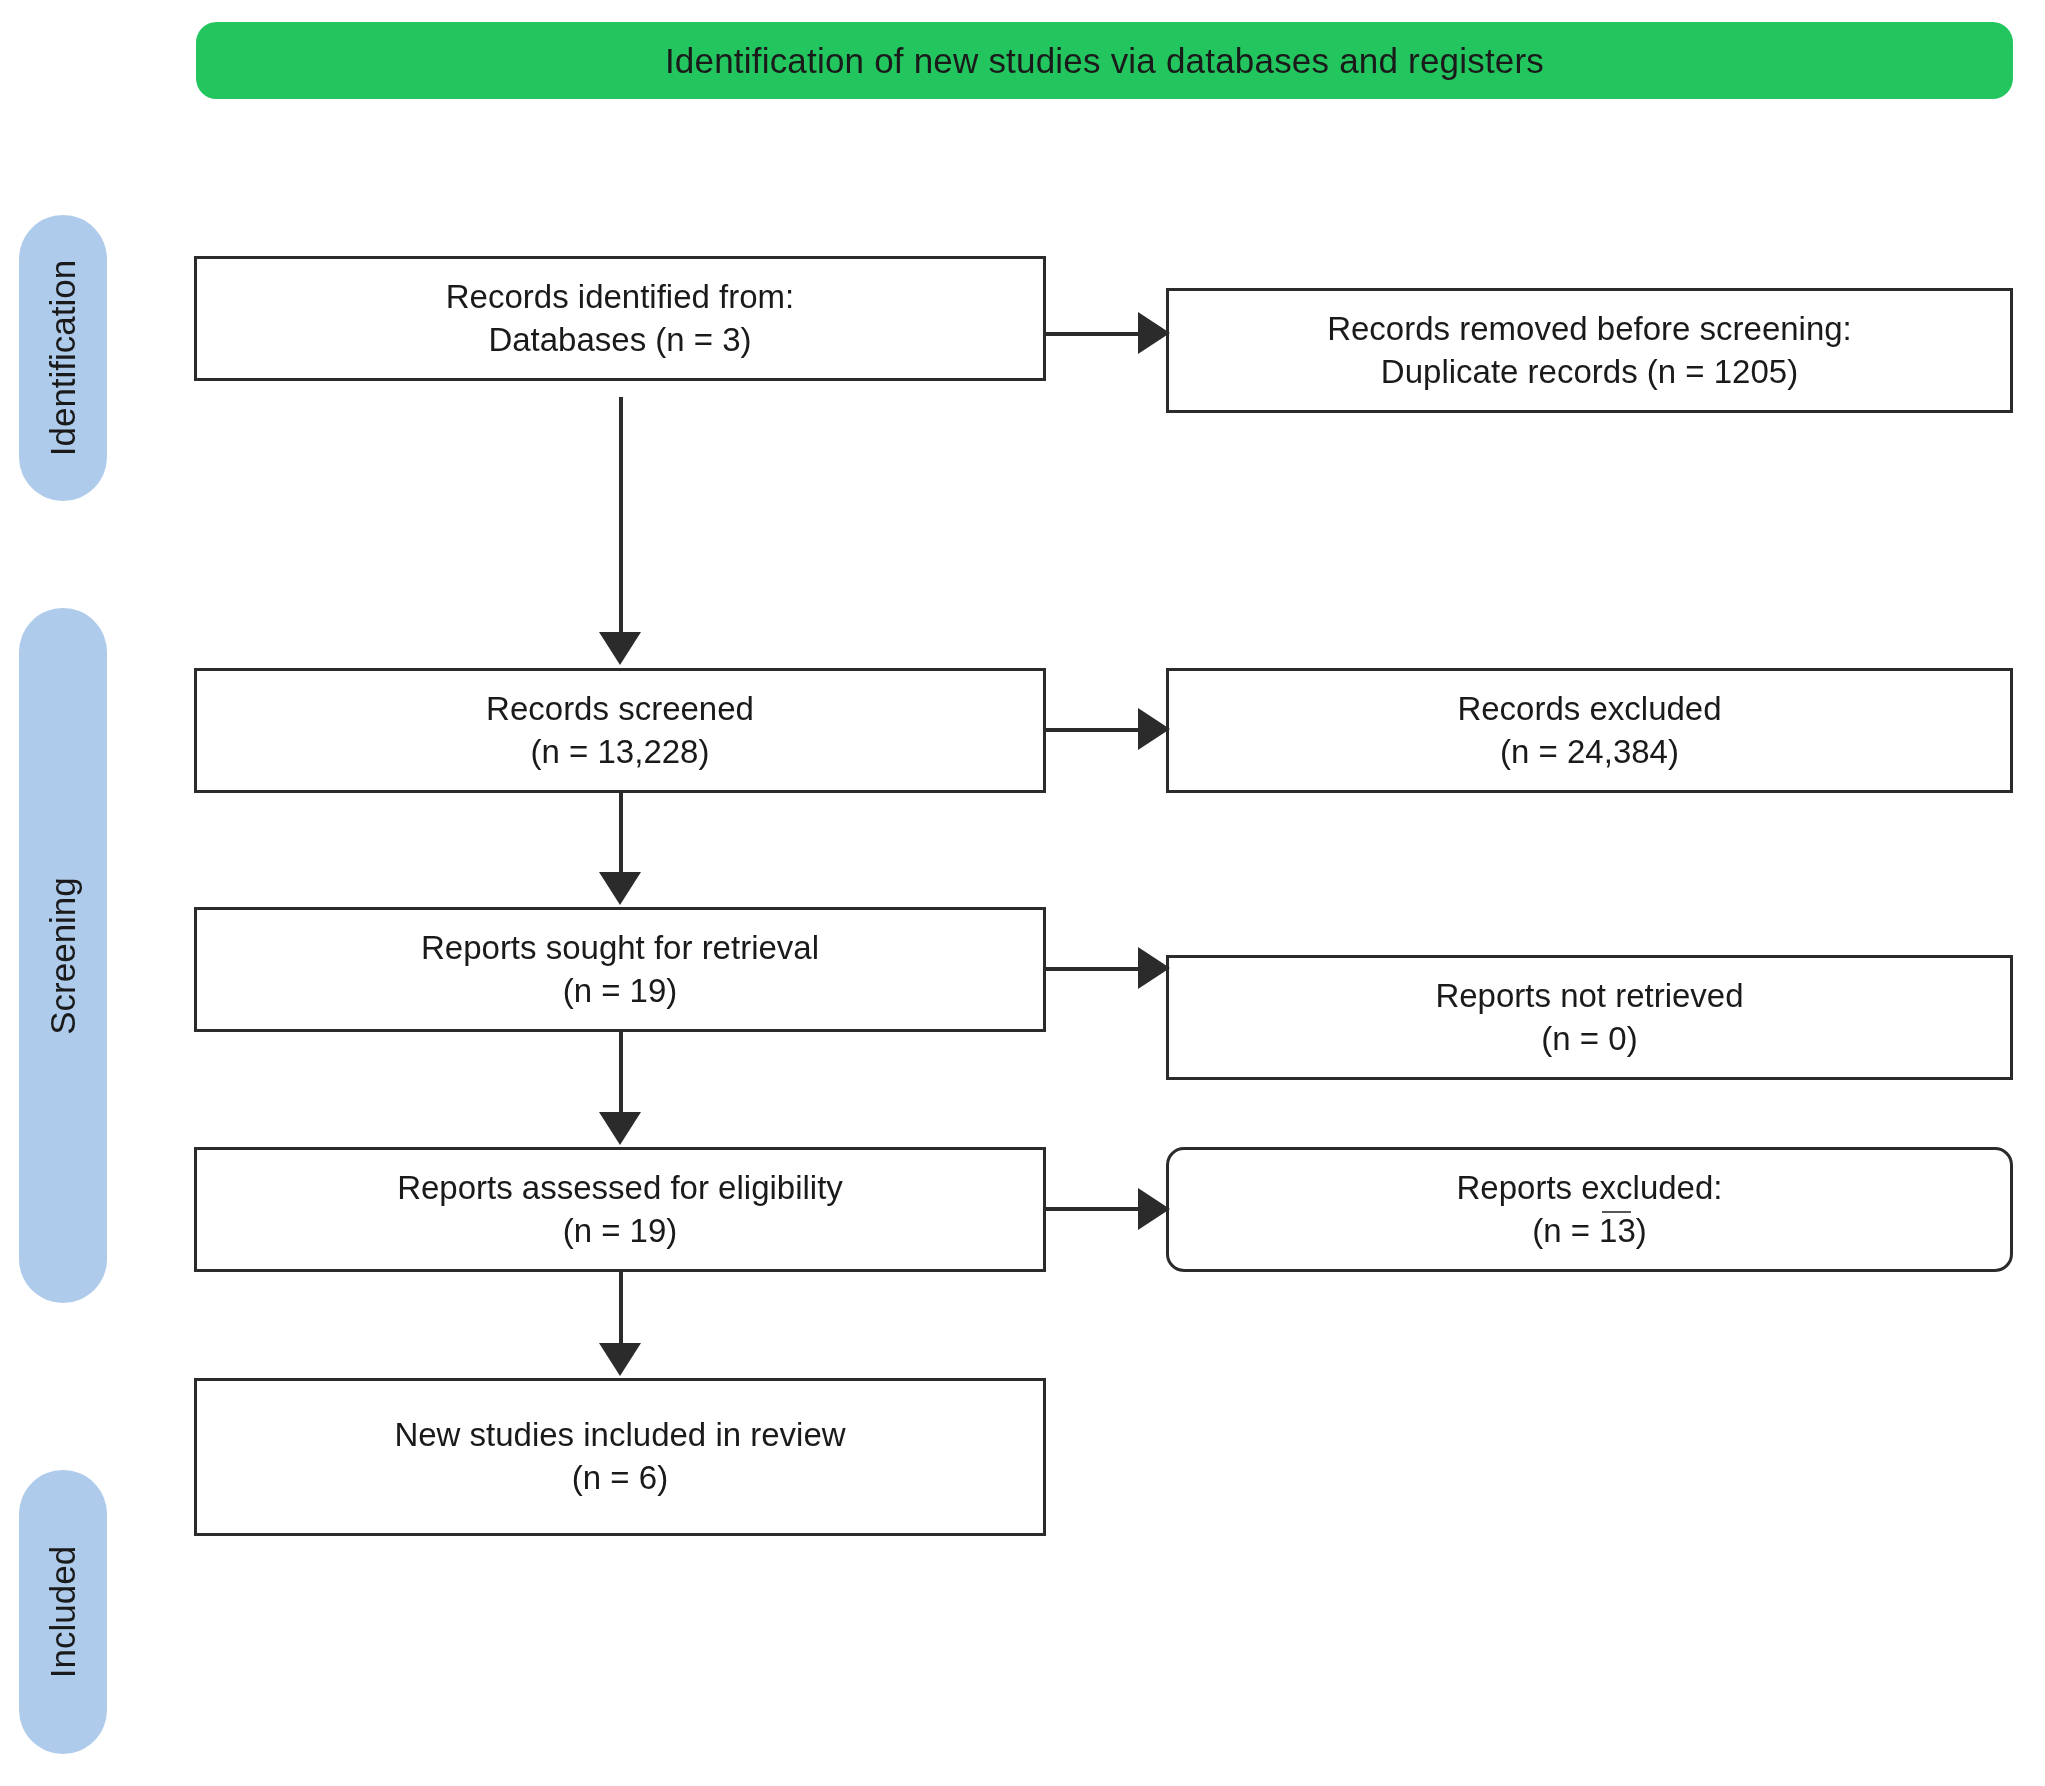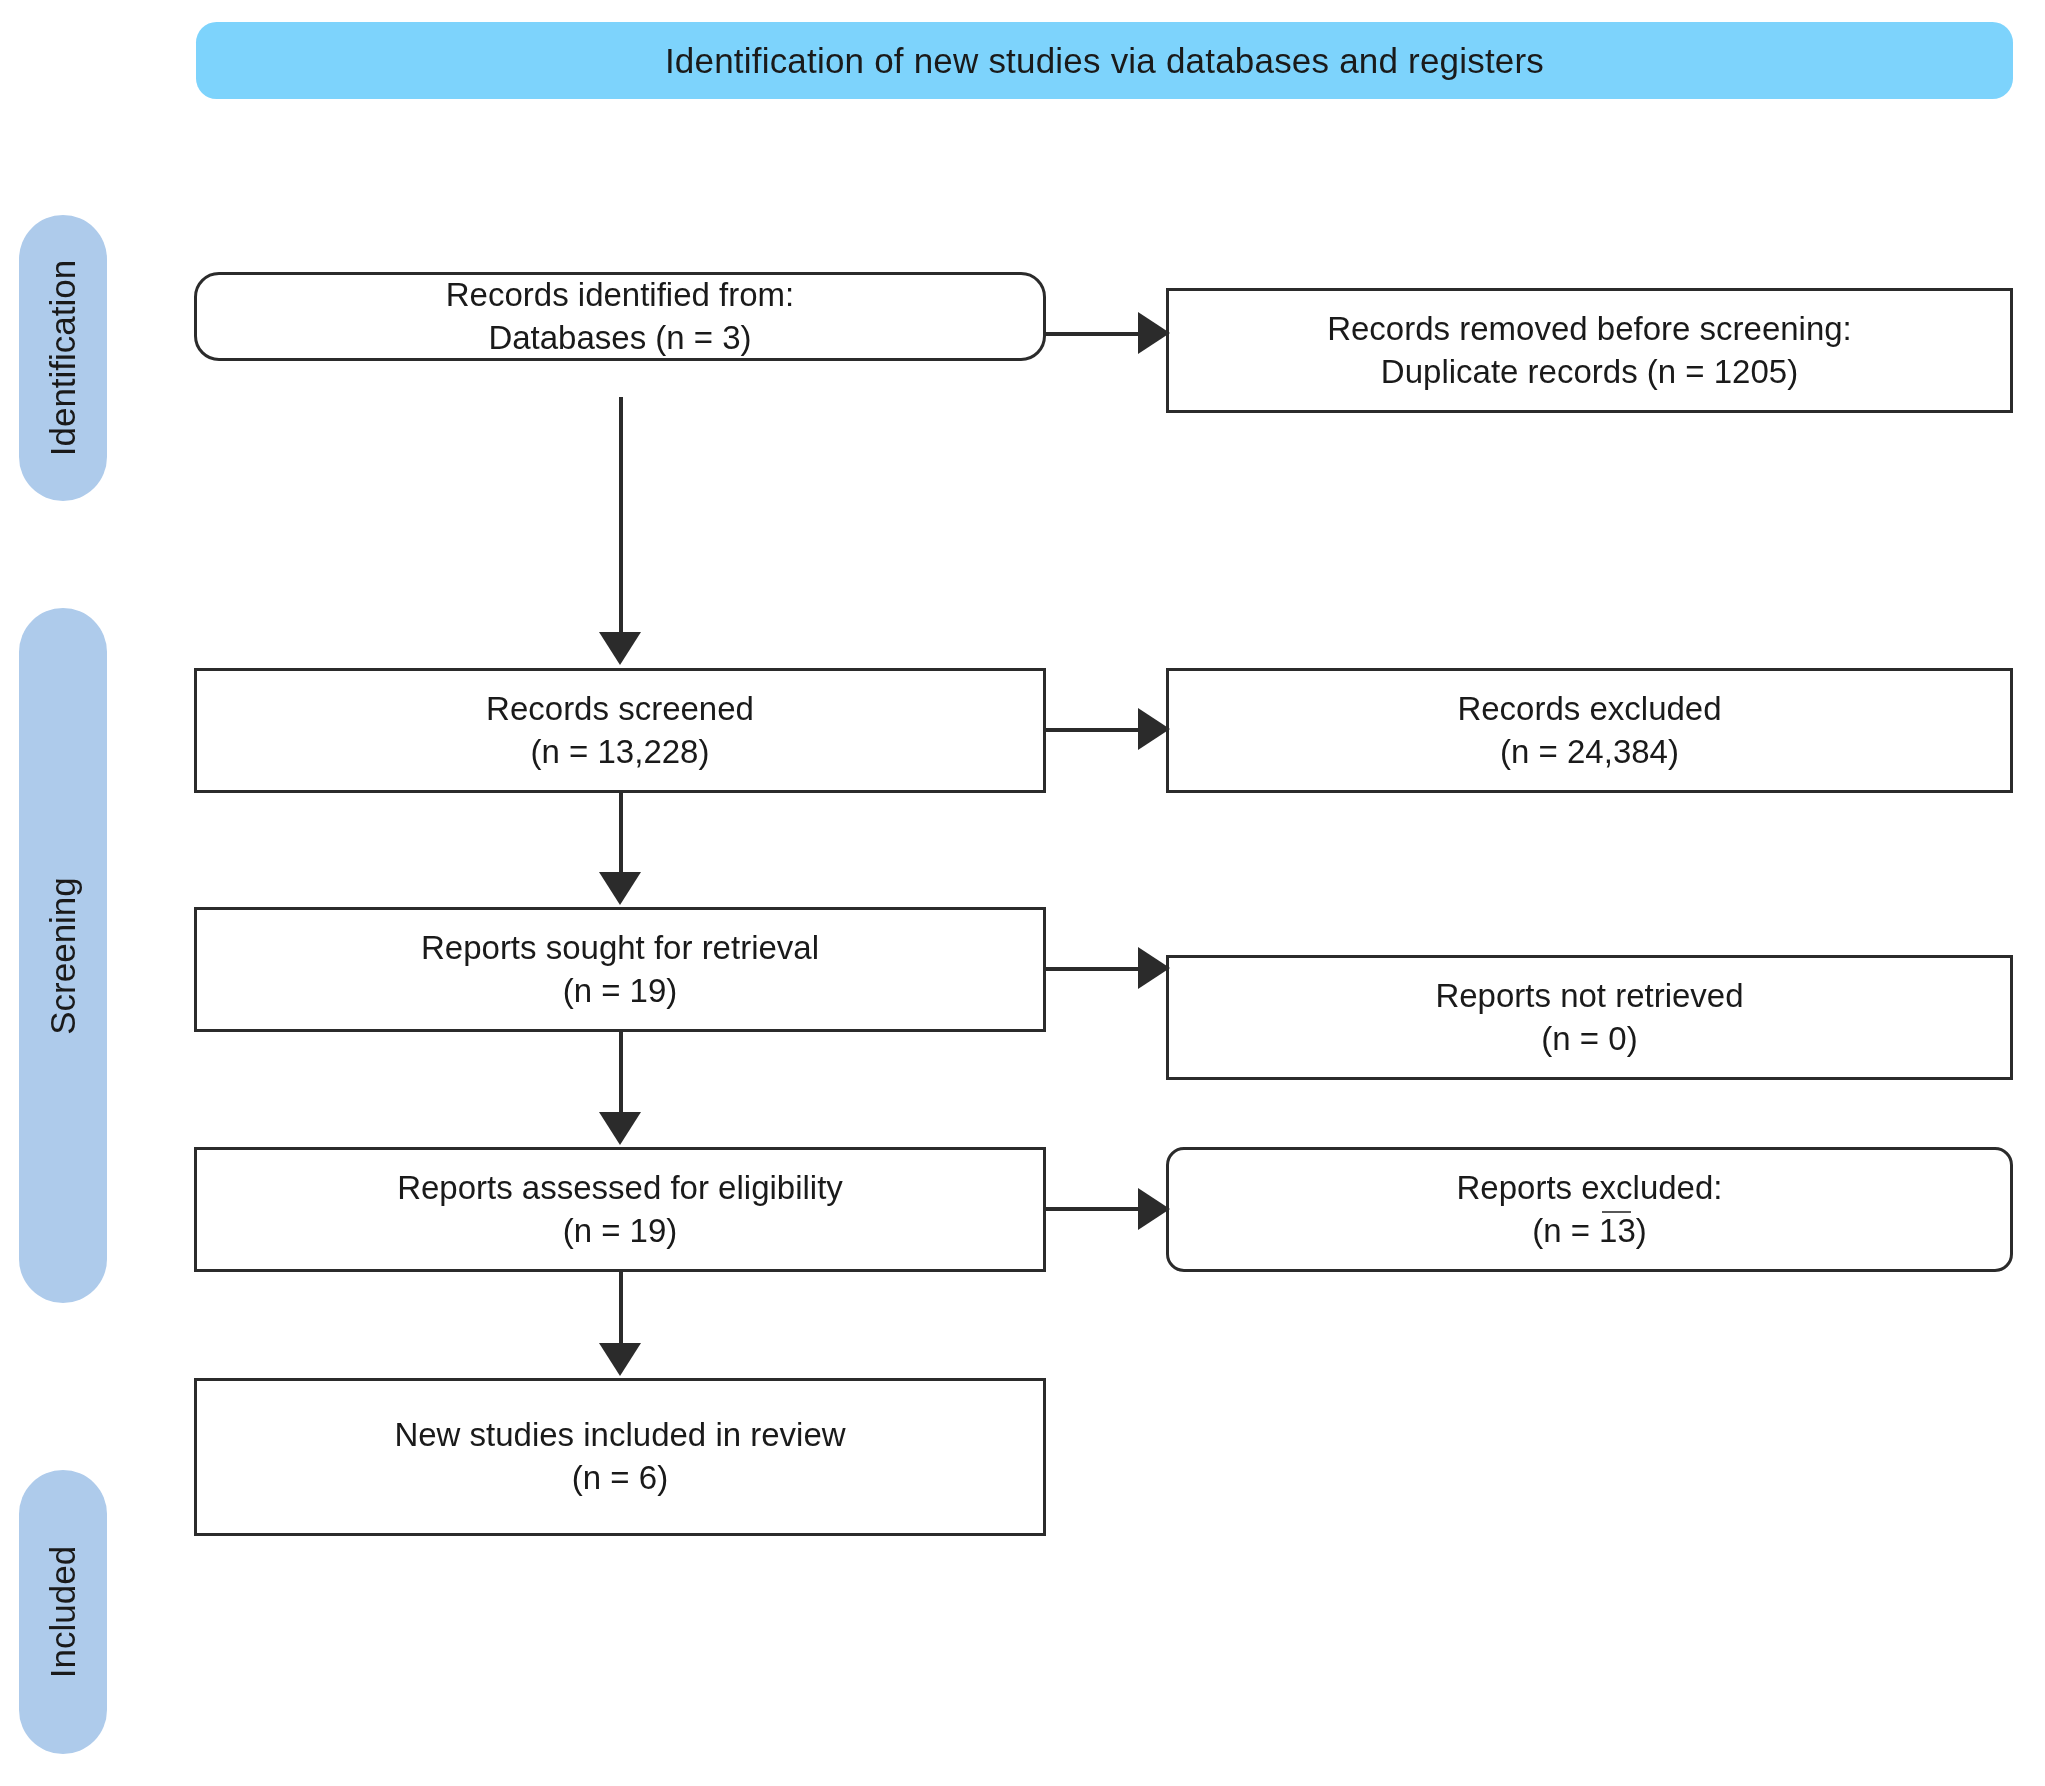--- a/index.html
+++ b/index.html
@@ -19,21 +19,21 @@
     overflow: hidden;
   }
 
   
   .banner {
     position: absolute;
     left: 196px;
     top: 22px;
     width: 1817px;
     height: 77px;
-    background: #7dd3fc;
+    background: #22c55e;
     border-radius: 20.5px;
     display: flex;
     align-items: center;
     justify-content: center;
   }
   .banner-label {
     font-size: 35px;
     color: #1a1a1a;
     letter-spacing: 0.2px;
     text-align: center;
@@ -79,21 +79,21 @@
     line-height: 1.30;
     color: #1a1a1a;
     white-space: nowrap;
   }
 
   
   .col-left  { left: 194px;  width: 852px; }
   
   .col-right { left: 1166px; width: 847px; }
 
-  #box-identified  { top: 272px;  height: 89px; border-radius: 25px; }
+  #box-identified  { top: 256px;  height: 125px; }
   #box-removed     { top: 272px;  height: 125px; margin-top: 16px; }
   #box-screened    { top: 668px;  height: 125px; text-align: center; }
   #box-excluded    { top: 668px;  height: 125px; }
   #box-sought      { top: 907px; height: 125px; }
   #box-notretrieved{ top: 907px; height: 125px; margin-top: 48px; }
   #box-assessed    { top: 1147px; height: 125px; }
   #box-repexcluded { top: 1147px; height: 125px; border-radius: 18px; }
   #box-included    { top: 1378px; height: 158px; }
 
   

